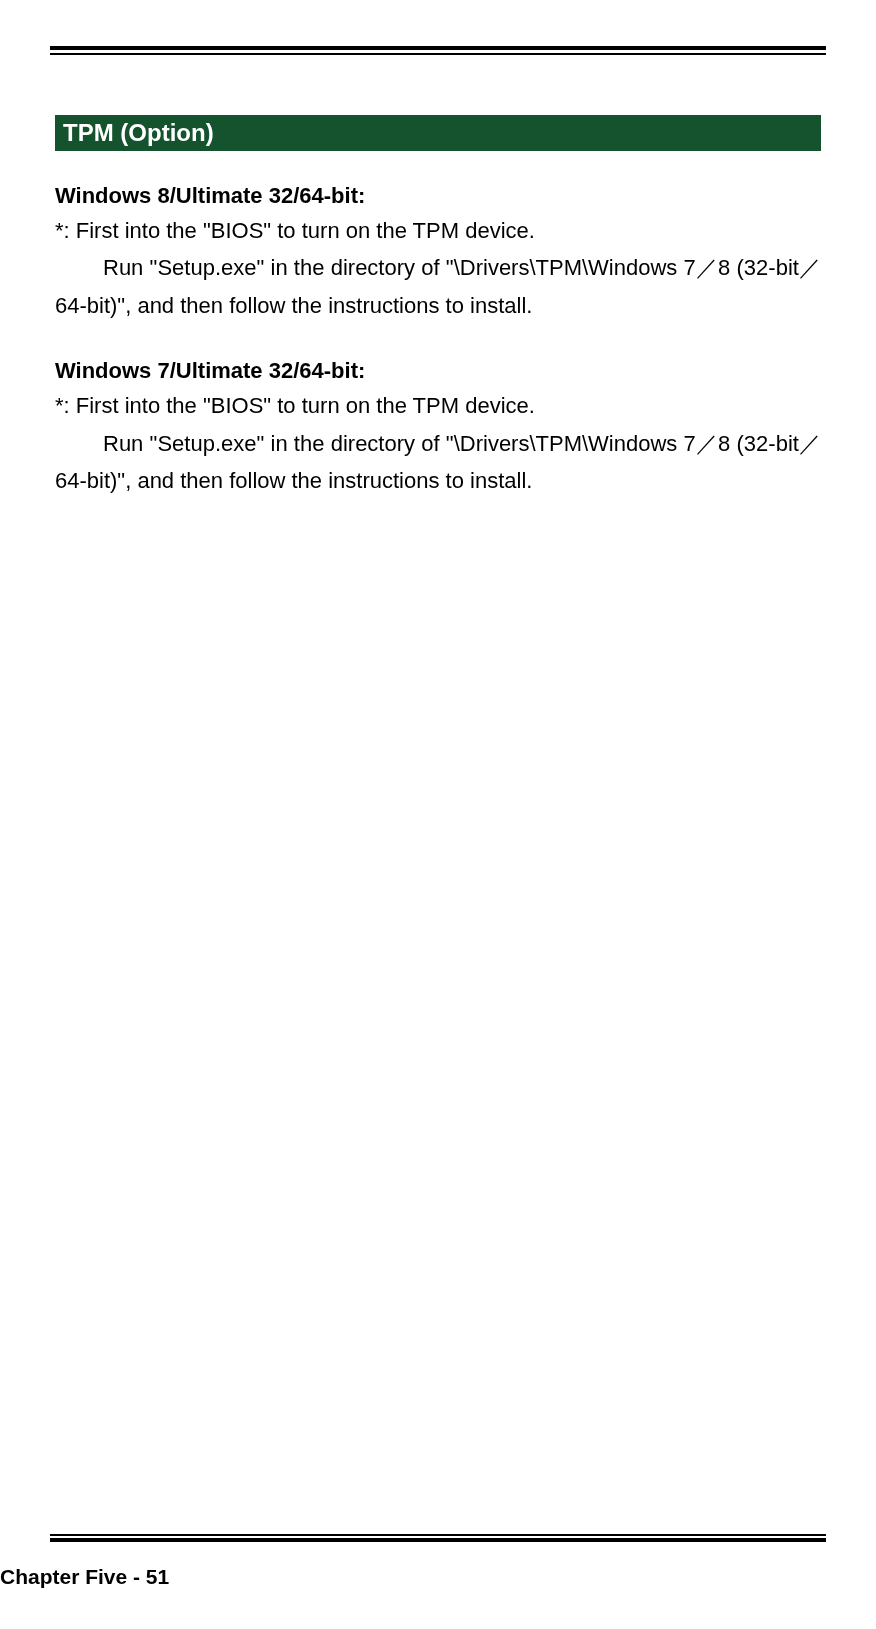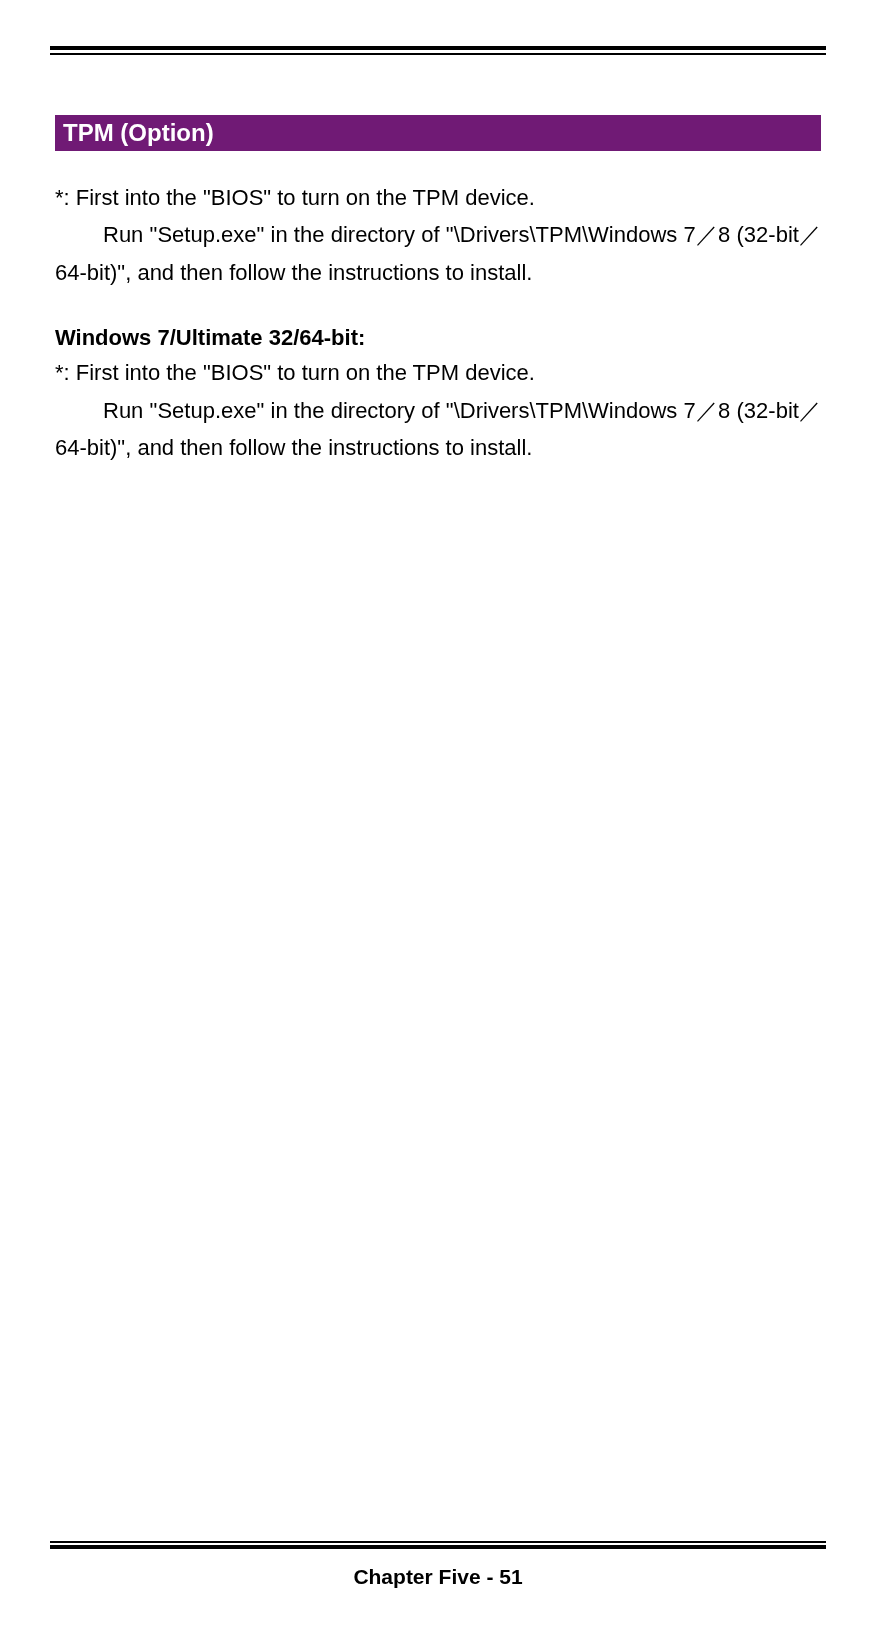--- a/index.html
+++ b/index.html
@@ -46,21 +46,21 @@
       left: 50px;
       right: 50px;
       top: 53px;
       height: 1.5px;
       background: #000000;
     }
     .content {
       padding: 55px 55px 0 55px;
     }
     .section-title {
-      background: #701a75;
+      background: #14532d;
       color: #ffffff;
       font-size: 24px;
       font-weight: bold;
       padding: 4px 8px;
       margin-bottom: 28px;
     }
     .os-heading {
       font-size: 22px;
       font-weight: bold;
       line-height: 1.5;
@@ -92,38 +92,39 @@
     }
     .footer-line-thick {
       position: absolute;
       left: 50px;
       right: 50px;
       top: 4px;
       height: 4px;
       background: #000000;
     }
     .footer-text {
-      text-align: center;
+      text-align: left;
       font-weight: bold;
       font-size: 21px;
-      padding-top: 24px;
+      padding-top: 31px;
     }
   </style>
 </head>
 <body>
 
 <div class="header-area">
   <div class="header-line-thick"></div>
   <div class="header-line-thin"></div>
 </div>
 
 <div class="content">
   <div class="section-title"> TPM (Option)</div>
 
   <div>
+    <div class="os-heading">Windows 8/Ultimate 32/64-bit:</div>
     <div class="body-text">*: First into the "BIOS" to turn on the TPM device.</div>
     <div class="body-text indent">Run "Setup.exe" in the directory of "\Drivers\TPM\Windows 7／8 (32-bit／64-bit)", and then follow the instructions to install.</div>
   </div>
 
   <div class="section-gap"></div>
 
   <div>
     <div class="os-heading">Windows 7/Ultimate 32/64-bit:</div>
     <div class="body-text">*: First into the "BIOS" to turn on the TPM device.</div>
     <div class="body-text indent">Run "Setup.exe" in the directory of "\Drivers\TPM\Windows 7／8 (32-bit／64-bit)", and then follow the instructions to install.</div>

